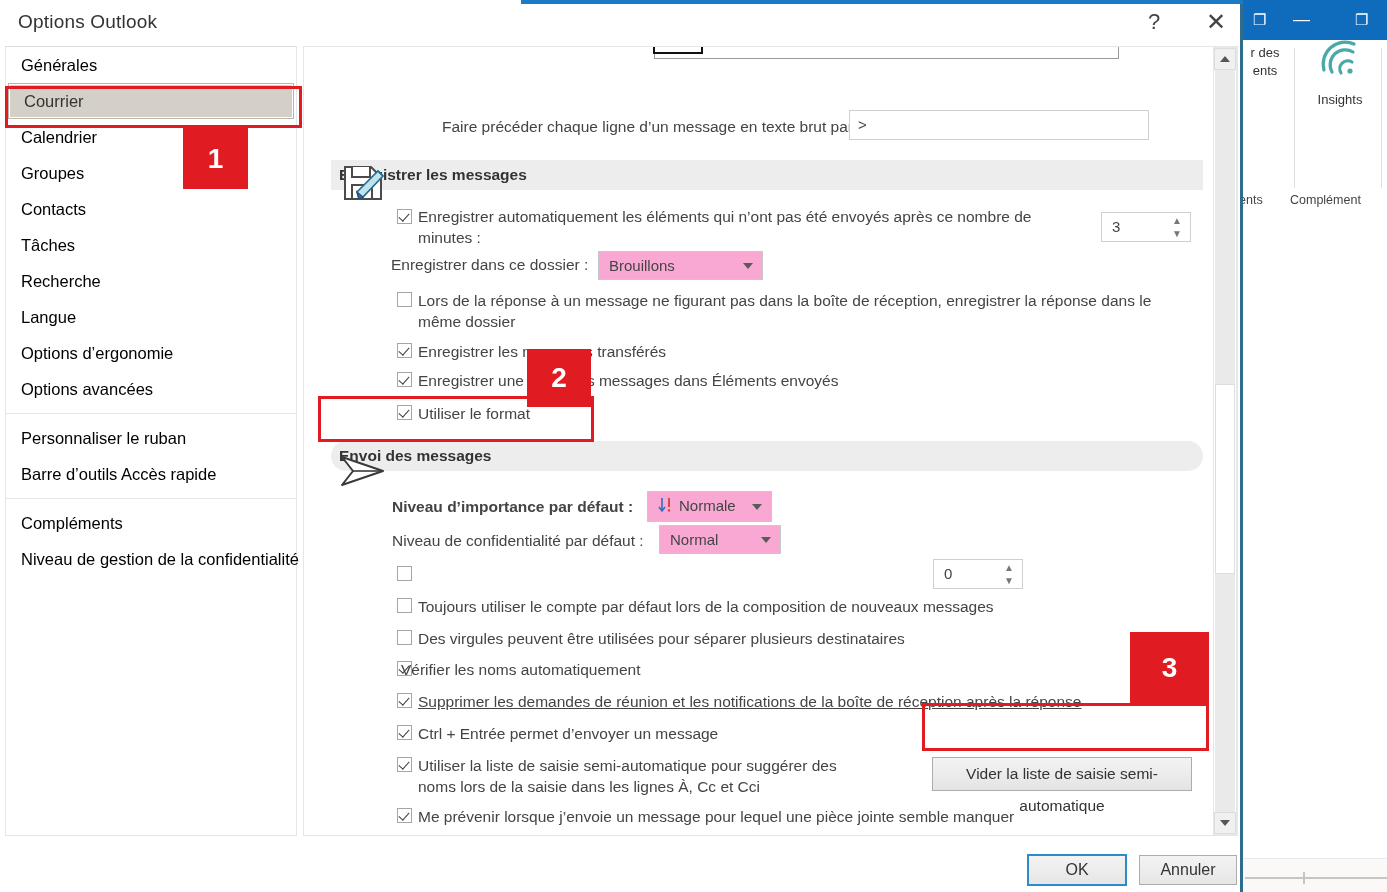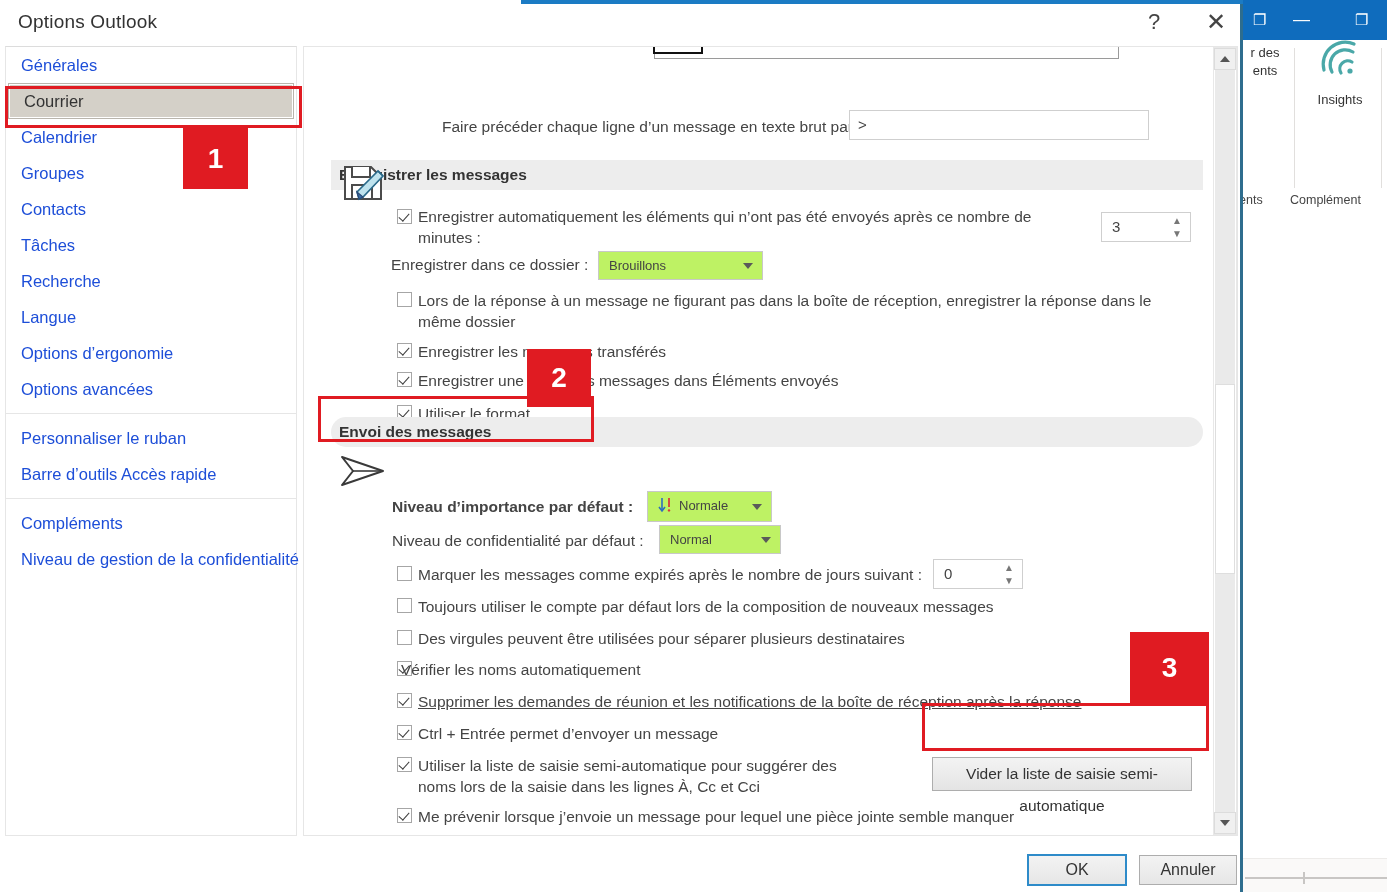--- a/index.html
+++ b/index.html
@@ -73,21 +73,21 @@
   .title-btn.close { left: 1197px; font-size: 24px; }
 
   
   .nav {
     position: absolute; left: 5px; top: 46px; width: 292px; height: 790px;
     border: 1px solid #e6e6e6; border-top: 1px solid #dcdcdc;
     box-sizing: border-box; background: #ffffff;
   }
   .nav-item {
     position: relative; height: 36px; line-height: 36px;
-    padding-left: 15px; font-size: 16.5px; color: #1d4ed8;
+    padding-left: 15px; font-size: 16.5px; color: #000000;
     cursor: pointer; white-space: nowrap;
   }
   .nav-item.selected {
     background: #d4d0c8;
     border: 1px solid #b9b5ad;
     box-shadow: inset 0 0 0 1px #ffffff;
     color: #333;
     margin: 0 2px;
     height: 34px; line-height: 34px;
   }
@@ -130,22 +130,22 @@
   .cb.checked::after {
     content: ""; position: absolute; left: 3px; top: 1px;
     width: 5px; height: 9px; border: solid #3d3d3d;
     border-width: 0 1.6px 1.6px 0; transform: rotate(42deg);
   }
   .cb-label {
     position: absolute; font-size: 15.5px; color: #444444; line-height: 21px;
   }
 
   .combo {
-    position: absolute; border: 1px solid #c8c8c8; background: #bef264;
-    box-sizing: border-box; font-size: 13px; color: #444;
+    position: absolute; border: 1px solid #c8c8c8; background: #f9a8d4;
+    box-sizing: border-box; font-size: 15px; color: #444;
     line-height: 26px; cursor: pointer;
   }
   .combo .txt { position: absolute; left: 10px; top: 0; }
   .combo .arrow {
     position: absolute; right: 9px; top: 50%; transform: translateY(-50%);
     width: 0; height: 0; border-left: 5px solid transparent;
     border-right: 5px solid transparent; border-top: 6px solid #5a5a5a;
   }
 
   .spin {
@@ -321,21 +321,21 @@
 
       <div class="cb checked" style="left:93px; top:296px;"></div>
       <div class="cb-label" style="left:114px; top:294px; width:700px;">Enregistrer les messages transférés</div>
 
       <div class="cb checked" style="left:93px; top:325px;"></div>
       <div class="cb-label" style="left:114px; top:323px; width:700px;">Enregistrer une copie des messages dans Éléments envoyés</div>
 
       <div class="cb checked" style="left:93px; top:358px;"></div>
       <div class="cb-label" style="left:114px; top:356px; width:160px;">Utiliser le format</div>
 
-      <div class="section-header" style="top:370px;border-radius:15px;">Envoi des messages</div>
+      <div class="section-header" style="top:394px;border-radius:15px;">Envoi des messages</div>
 
       <div class="icon-wrap" style="left:33px; top:396px;">
         <svg width="52" height="48" viewBox="0 0 52 48" aria-hidden="true">
           <path d="M6 58 L6 58" fill="none"></path>
           <path d="M5 57 L5 57" fill="none"></path>
           <path d="M4 55 L44 66 L4 77 L13 66 Z" fill="none"></path>
           <path d="M5 50 L45 63 L5 76 L14 63 Z" fill="none"></path>
           <g transform="translate(0,-2)">
             <path d="M6 52 L45 66 L6 80 L16 66 Z" fill="none"></path>
           </g>
@@ -367,21 +367,20 @@
         <span class="arrow"></span>
       </div>
 
       <div class="row-label" style="left:88px; top:485px;">Niveau de confidentialité par défaut :</div>
       <div class="combo" style="left:355px; top:478px; width:122px; height:29px;">
         <span class="txt" style="line-height:27px;">Normal</span>
         <span class="arrow"></span>
       </div>
 
       <div class="cb" style="left:93px; top:519px;"></div>
-      <div class="cb-label" style="left:114px; top:517px; width:640px;">Marquer les messages comme expirés après le nombre de jours suivant :</div>
       <div class="spin" style="left:629px; top:512px; width:90px; height:30px;">
         <span class="val">0</span>
         <span class="up">▲</span>
         <span class="dn">▼</span>
       </div>
 
       <div class="cb" style="left:93px; top:551px;"></div>
       <div class="cb-label" style="left:114px; top:549px; width:720px;">Toujours utiliser le compte par défaut lors de la composition de nouveaux messages</div>
 
       <div class="cb" style="left:93px; top:583px;"></div>

